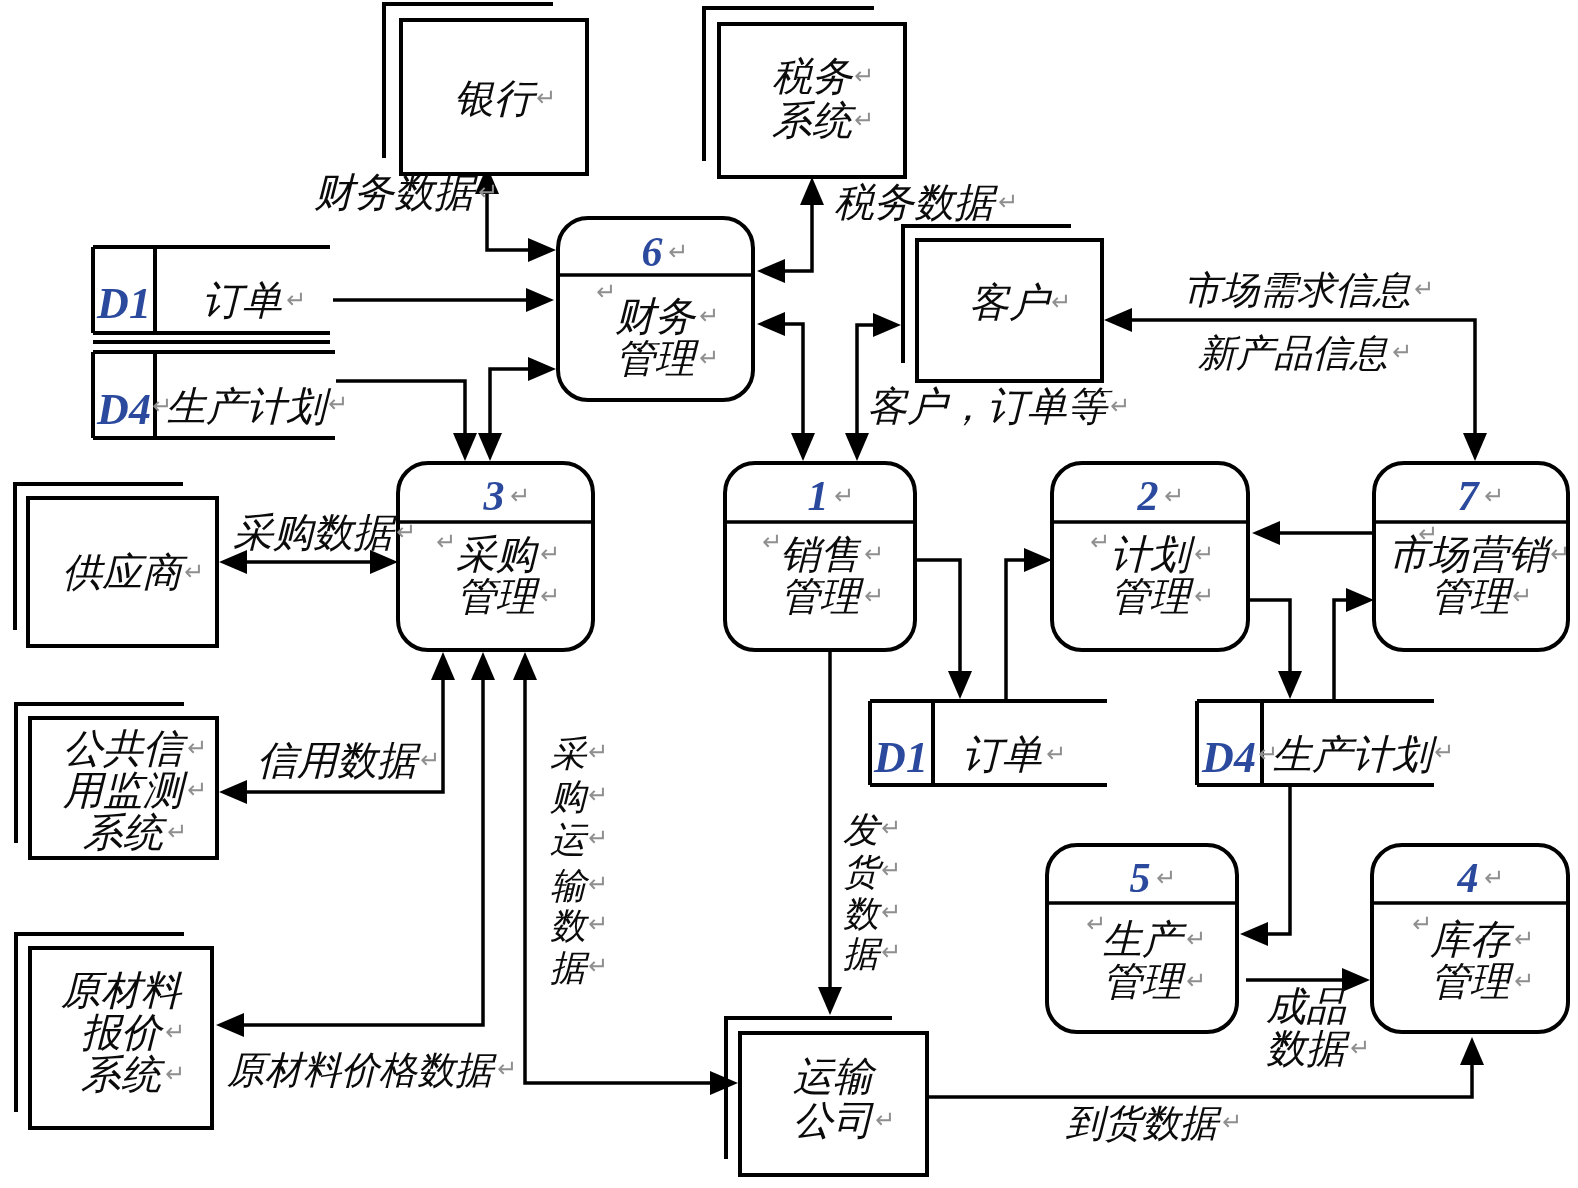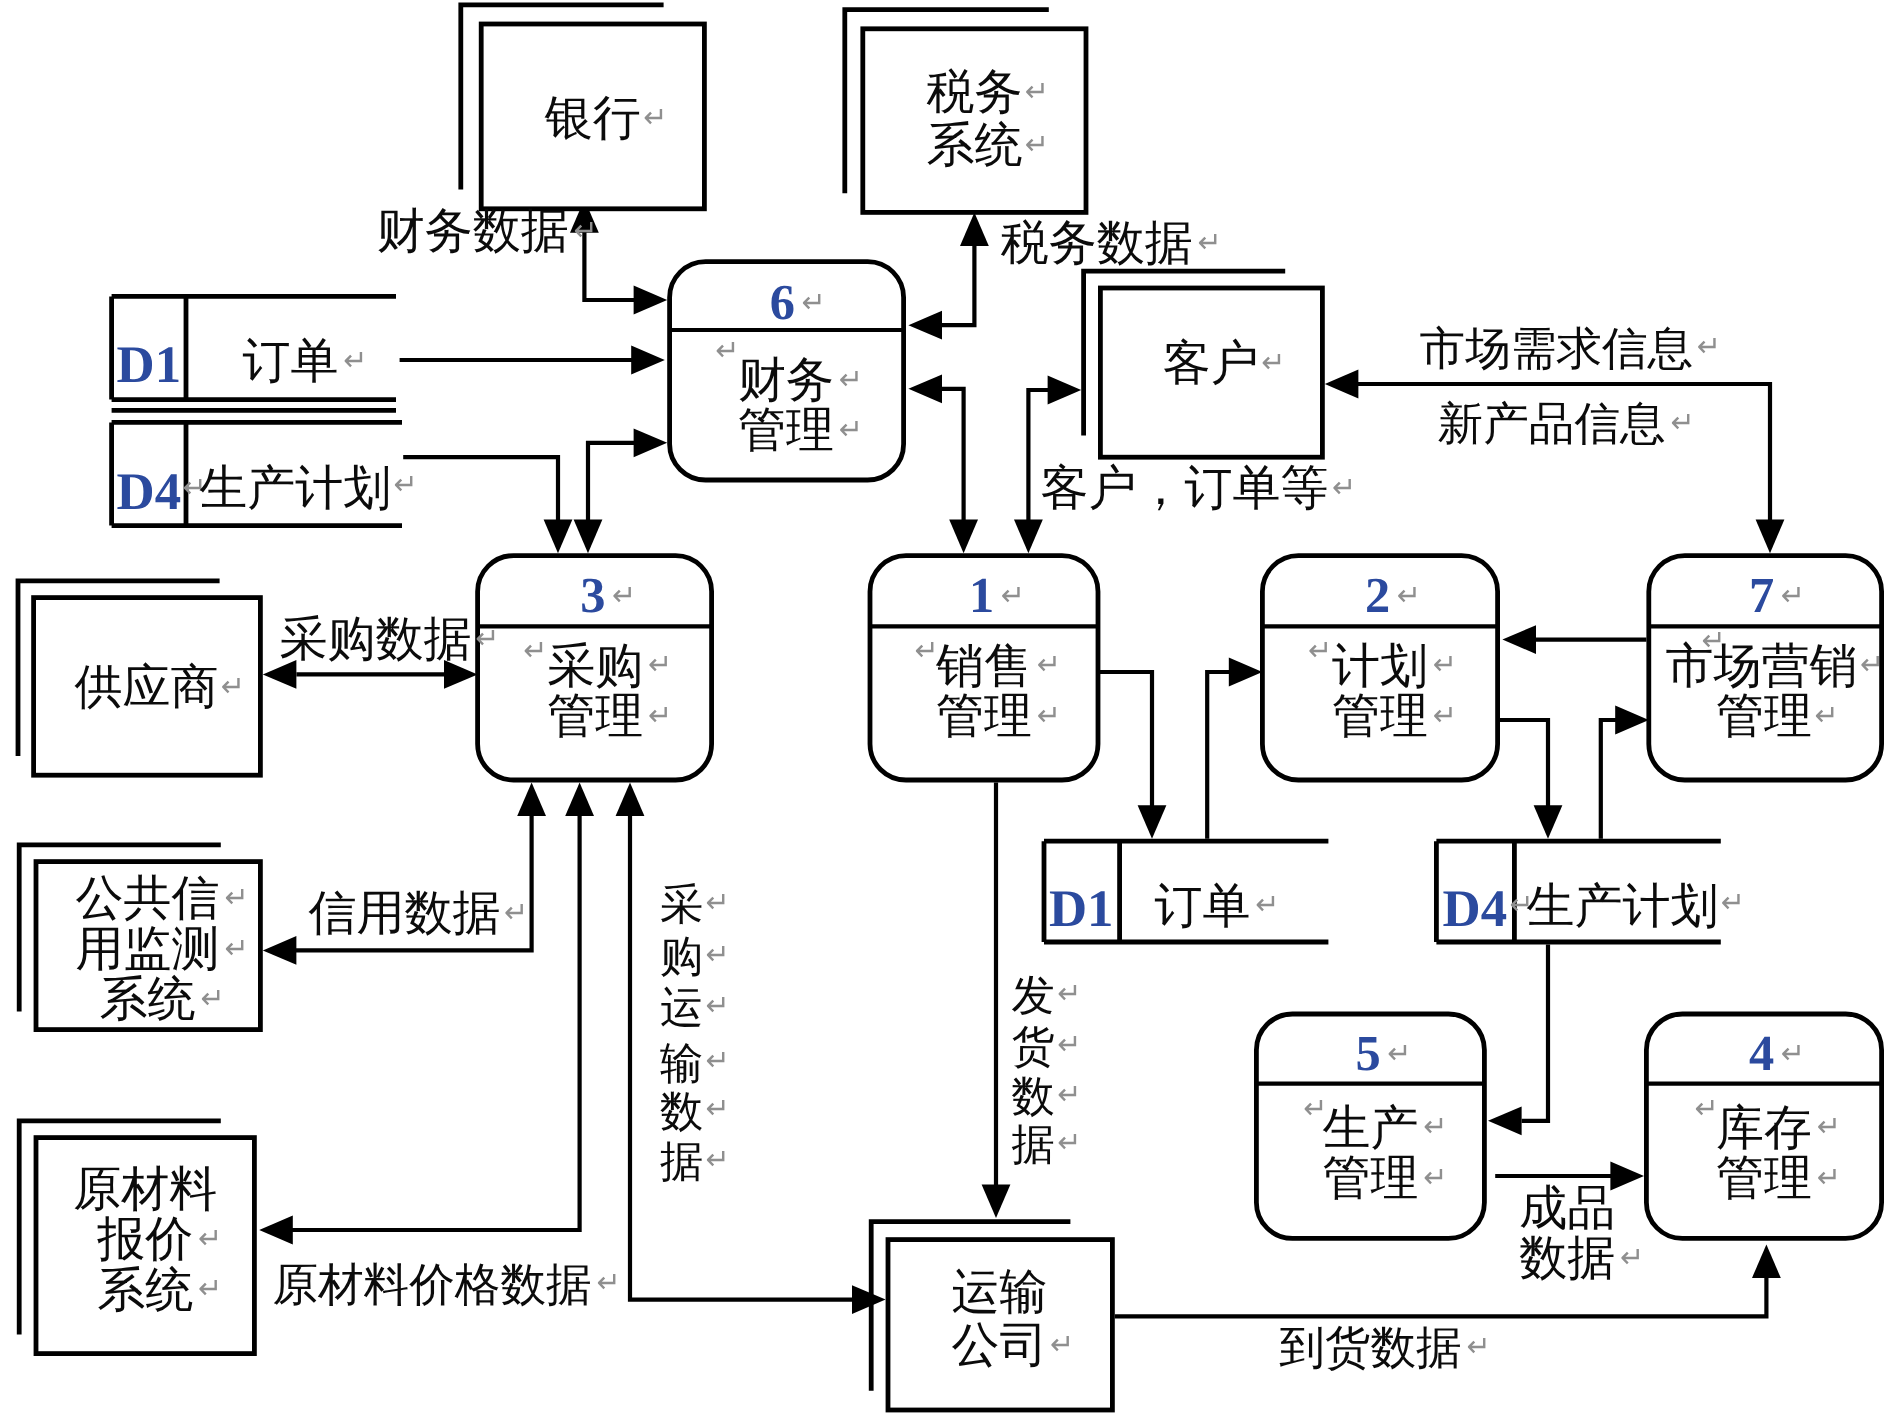--- a/index.html
+++ b/index.html
@@ -1,16 +1,16 @@
 <!DOCTYPE html>
 <html><head>
 <meta charset="utf-8">
 <style>
   html,body{margin:0;padding:0;background:#ffffff;}
-  .stage{position:relative;width:1578px;height:1188px;background:#fff;overflow:hidden;}
+  .stage{position:relative;width:1578px;height:1188px;background:#fff;overflow:hidden;font-style:italic;}
   svg{position:absolute;left:0;top:0;}
   
   text{font-family:"DejaVu Sans","Liberation Sans",sans-serif;}
   .zh{font-size:40px;fill:#0b0b0b;}
   .zh38{font-size:38px;fill:#0b0b0b;}
   .zhv{font-size:36px;fill:#0b0b0b;}
   .mid{text-anchor:middle;}
   .num{font-family:"Liberation Serif","DejaVu Serif",serif;font-weight:bold;font-size:42px;fill:#2b4a9e;text-anchor:middle;}
   .idt{font-family:"Liberation Serif","DejaVu Serif",serif;font-weight:bold;font-size:44px;fill:#2b4a9e;text-anchor:middle;}
   .mk{font-size:24px;fill:#8f8f8f;text-anchor:start;}

